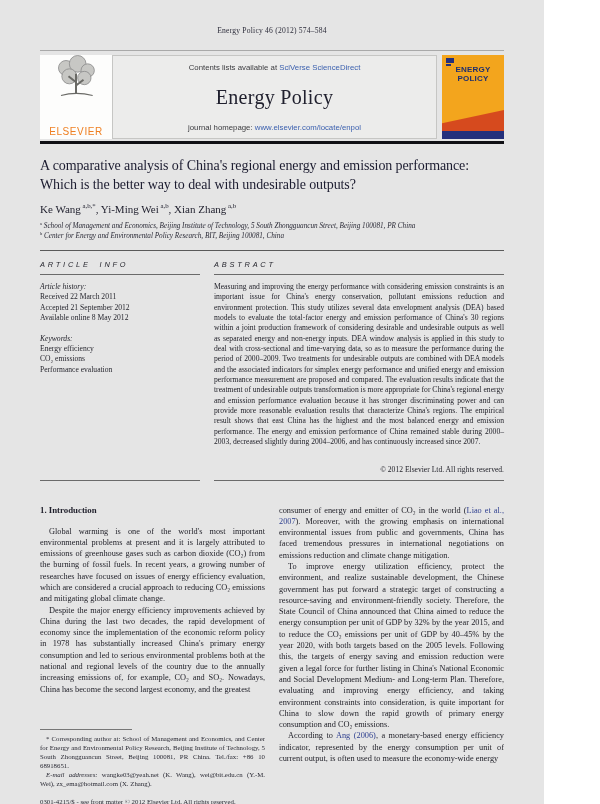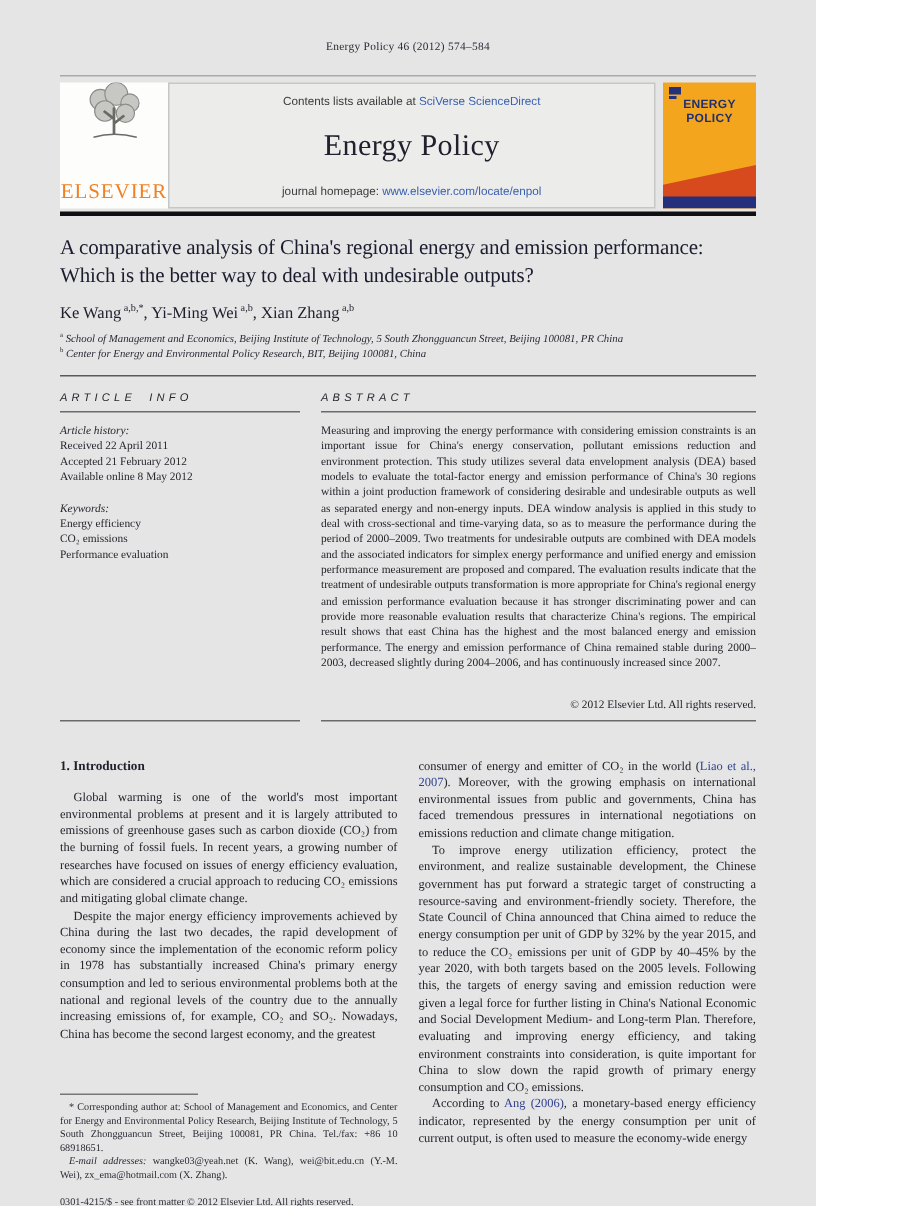--- a/index.html
+++ b/index.html
@@ -30,22 +30,22 @@
     height:84px;
   }
   .logo-box{
     width:72px;
     background:#fdfdfc;
     display:flex;flex-direction:column;align-items:center;justify-content:flex-end;
     padding-bottom:2px;box-sizing:border-box;
   }
   .logo-tree{margin-bottom:1px;}
   .elsevier-text{
-    font-family:Liberation Serif, serif;
-    font-size:14px;color:#ef8023;letter-spacing:.6px;font-weight:500;margin-top:24px;
+    font-family:Liberation Sans, sans-serif;
+    font-size:10px;color:#ef8023;letter-spacing:.6px;font-weight:500;margin-top:24px;
   }
   .center-box{
     flex:1;
     background:#ececeb;
     border:1px solid #c6c6c4;
     display:flex;flex-direction:column;align-items:center;justify-content:space-between;
     padding:7px 4px 6px 4px;box-sizing:border-box;
     margin-right:5px;
   }
   .contents-line,.homepage-line{
@@ -180,22 +180,22 @@
     </div>
 
   <div class="rule-full"></div>
 
   <div class="info-abstract">
     <div class="col-info">
       <div class="col-heading">ARTICLE INFO</div>
       <div class="heading-rule"></div>
       <div class="info-label">Article history:</div>
       <div>
-          <div class="info-line">Received 22 April 2011</div>
-          <div class="info-line">Accepted 21 February 2012</div>
+          <div class="info-line">Received 22 March 2011</div>
+          <div class="info-line">Accepted 21 September 2012</div>
           <div class="info-line">Available online 8 May 2012</div>
         </div>
       <div class="info-gap"></div>
       <div class="info-label">Keywords:</div>
       <div>
           <div class="info-line">Energy efficiency</div>
           <div class="info-line">CO₂ emissions</div>
           <div class="info-line">Performance evaluation</div>
         </div>
     </div>

